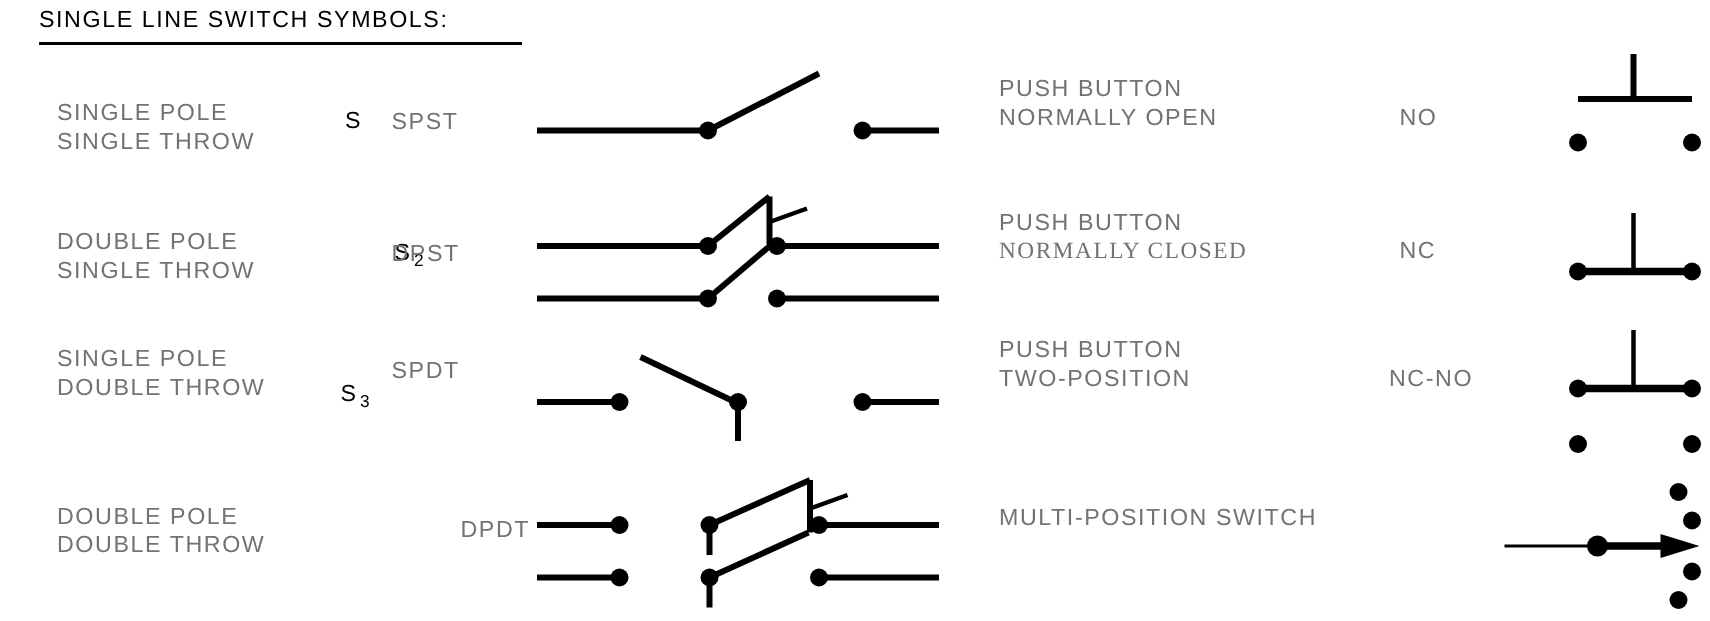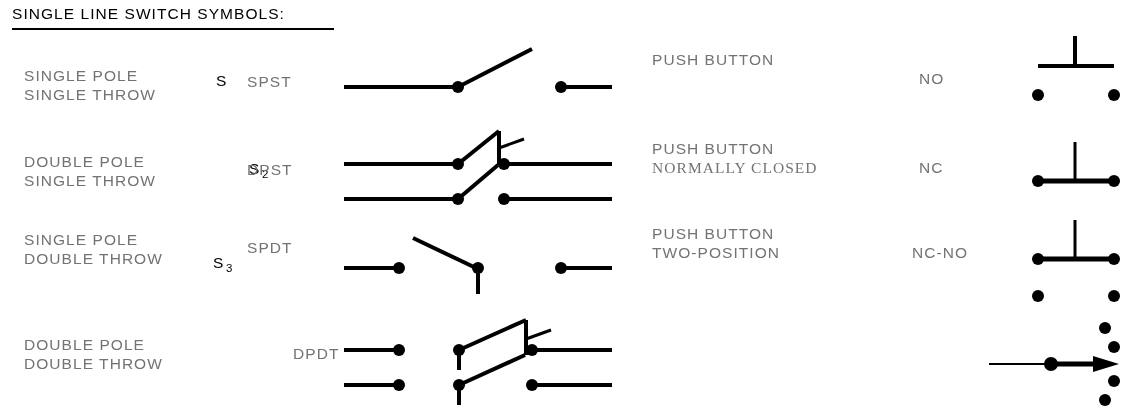--- a/index.html
+++ b/index.html
@@ -10,21 +10,21 @@
   body {
     width: 1140px;
     height: 414px;
     position: relative;
     font-family: "Liberation Sans", sans-serif;
     color: #000000;
     overflow: hidden;
   }
   .sheet {
     position: absolute;
-    left: 4px; top: 0;
+    left: 18px; top: 0;
     width: 1059px;
     height: 414px;
   }
   
   .txt {
     position: absolute;
     font-family: "Liberation Sans", sans-serif;
     font-size: 15.5px;
     letter-spacing: 1.05px;
     white-space: pre;
@@ -145,20 +145,21 @@
 
     <line x1="182" y1="27" x2="207" y2="18" stroke-width="3"></line>
 
     <circle cx="188" cy="38" r="6" fill="#000"></circle>
     <line x1="188" y1="38" x2="268" y2="38" stroke-width="4"></line>
     <circle cx="188" cy="73" r="6" fill="#000"></circle>
     <line x1="188" y1="73" x2="268" y2="73" stroke-width="4"></line>
   </svg>
 
   <div class="txt rdesc" style="left:648px; top:50px;">PUSH BUTTON</div>
+  <div class="txt rdesc" style="left:648px; top:69px;">NORMALLY OPEN</div>
   <div class="txt code" style="left:915px; top:69px;text-align:center;">NO</div>
 
   <svg class="sym" style="left:1010px; top:36px;" width="120" height="64">
     <line x1="61" y1="0" x2="61" y2="30" stroke-width="4"></line>
     <line x1="24" y1="30" x2="100" y2="30" stroke-width="4"></line>
     <circle cx="24" cy="59" r="6" fill="#000"></circle>
     <circle cx="100" cy="59" r="6" fill="#000"></circle>
   </svg>
 
   <div class="txt rdesc" style="left:648px; top:139px;">PUSH BUTTON</div>
@@ -178,20 +179,21 @@
 
   <svg class="sym" style="left:1010px; top:215px;" width="120" height="88">
     <line x1="61" y1="5" x2="61" y2="44" stroke-width="3"></line>
     <line x1="24" y1="44" x2="100" y2="44" stroke-width="5"></line>
     <circle cx="24" cy="44" r="6" fill="#000"></circle>
     <circle cx="100" cy="44" r="6" fill="#000"></circle>
     <circle cx="24" cy="81" r="6" fill="#000"></circle>
     <circle cx="100" cy="81" r="6" fill="#000"></circle>
   </svg>
 
+  <div class="txt rdesc" style="left:648px; top:336px;">MULTI-POSITION SWITCH</div>
 
   <svg class="sym" style="left:985px; top:318px;" width="155" height="92">
     <line x1="0" y1="46" x2="59" y2="46" stroke-width="2"></line>
     <circle cx="62" cy="46" r="7" fill="#000"></circle>
     <line x1="62" y1="46" x2="110" y2="46" stroke-width="5"></line>
     <polygon points="104,38 130,46 104,54" fill="#000"></polygon>
     <circle cx="116" cy="10" r="6" fill="#000"></circle>
     <circle cx="125" cy="29" r="6" fill="#000"></circle>
     <circle cx="125" cy="63" r="6" fill="#000"></circle>
     <circle cx="116" cy="82" r="6" fill="#000"></circle>

